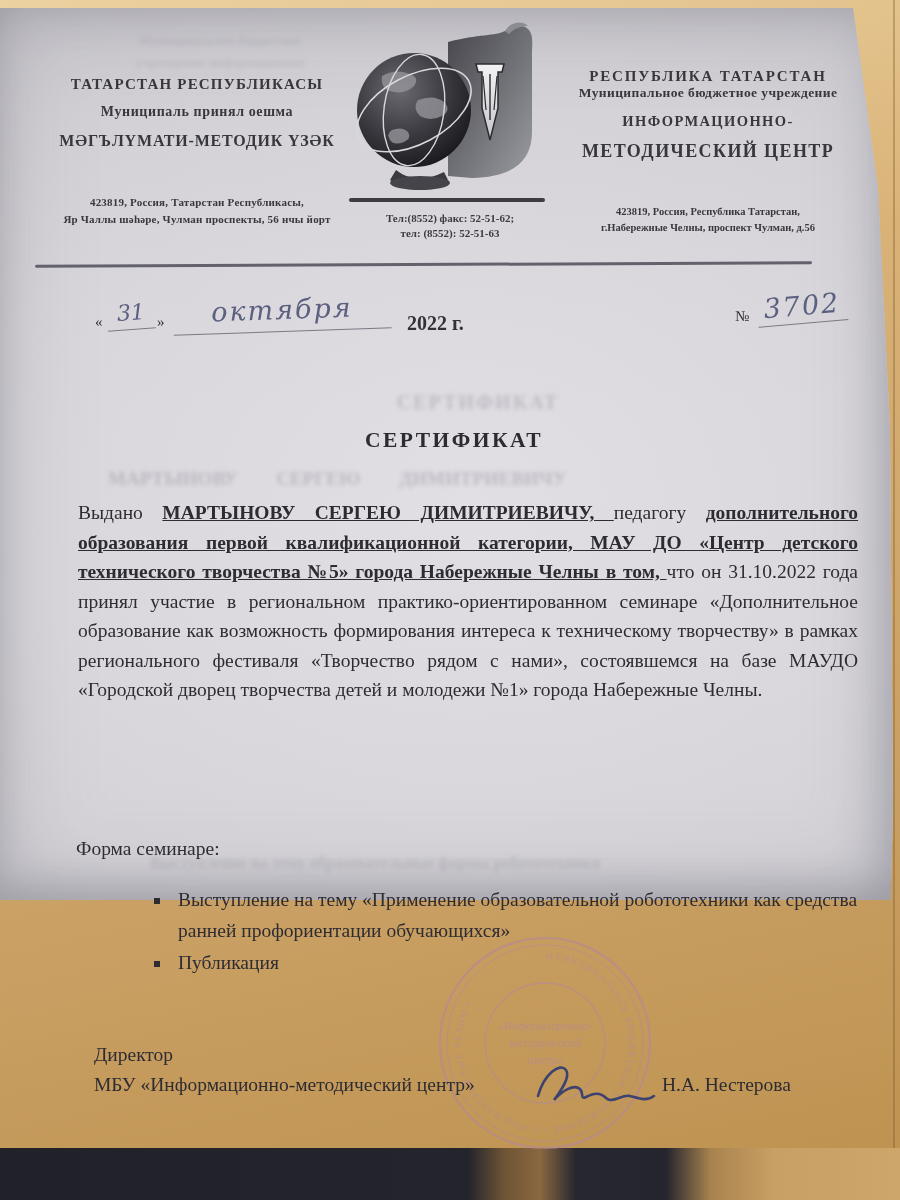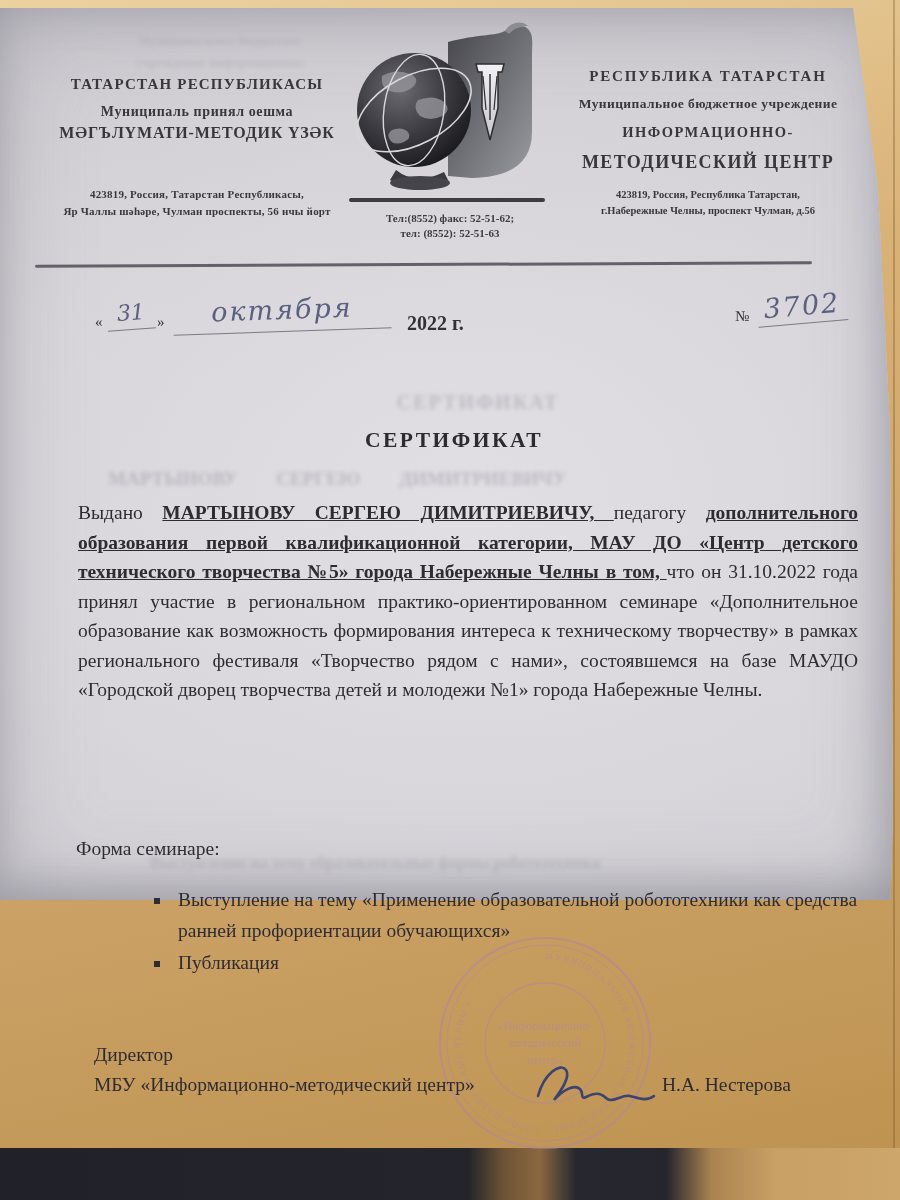--- a/index.html
+++ b/index.html
@@ -19,28 +19,28 @@
       radial-gradient(ellipse 120% 90% at 52% 55%, rgba(226,224,229,.9) 0%, rgba(214,212,217,.6) 55%, rgba(190,188,196,.55) 100%),
       linear-gradient(180deg,#c6c4ca 0%,#cfcdd2 12%,#d6d4d9 35%,#d8d6db 70%,#d2d0d6 100%);
     box-shadow:inset 0 0 90px rgba(120,118,128,.35), inset -24px 0 40px rgba(120,118,128,.28), inset 0 -18px 30px rgba(120,118,128,.22);}
   .abs{position:absolute;}
   .b{font-weight:bold;text-decoration:underline;}
   
   .hdr{font-weight:bold;text-align:center;color:#38373d;}
   #hdr-left{left:36px;top:68px;width:322px;}
   #hdr-left .l1{font-size:15px;letter-spacing:1.2px;}
   #hdr-left .l2{font-size:14px;margin-top:11px;letter-spacing:.6px;}
-  #hdr-left .l3{font-size:16px;margin-top:4px;letter-spacing:.8px;}
+  #hdr-left .l3{font-size:16px;margin-top:12px;letter-spacing:.8px;}
   #hdr-left .addr{font-size:11px;margin-top:44px;line-height:17px;letter-spacing:.2px;}
   #hdr-right{left:540px;top:60px;width:336px;}
   #hdr-right .l1{font-size:15px;letter-spacing:1.8px;}
-  #hdr-right .l2{font-size:13.5px;margin-top:11px;letter-spacing:.4px;}
+  #hdr-right .l2{font-size:13.5px;letter-spacing:.4px;}
   #hdr-right .l3{font-size:14.5px;margin-top:12px;letter-spacing:1.4px;}
   #hdr-right .l4{font-size:18px;margin-top:11px;letter-spacing:1.4px;}
-  #hdr-right .addr{font-size:10.5px;margin-top:14px;line-height:16px;}
+  #hdr-right .addr{font-size:10.5px;margin-top:42px;line-height:16px;}
   #logo{left:352px;top:12px;width:195px;height:176px;}
   #logo-underline{left:349px;top:190px;width:196px;height:4px;background:#3d3c42;border-radius:2px;}
   #phones{left:352px;top:203px;width:196px;text-align:center;font-weight:bold;font-size:11px;line-height:15px;color:#3c3b41;}
   #divider{left:35px;top:255px;width:777px;height:2.5px;background:#63626c;transform:rotate(-.25deg);border-radius:2px;}
   
   .print{color:#323137;}
   .hand{font-family:"DejaVu Serif",serif;font-style:italic;color:#5b6080;}
   #date-line{left:95px;top:292px;width:420px;height:44px;font-size:16px;}
   #date-line .q{position:absolute;top:14px;font-size:15px;}
   #q-open{left:0;}

